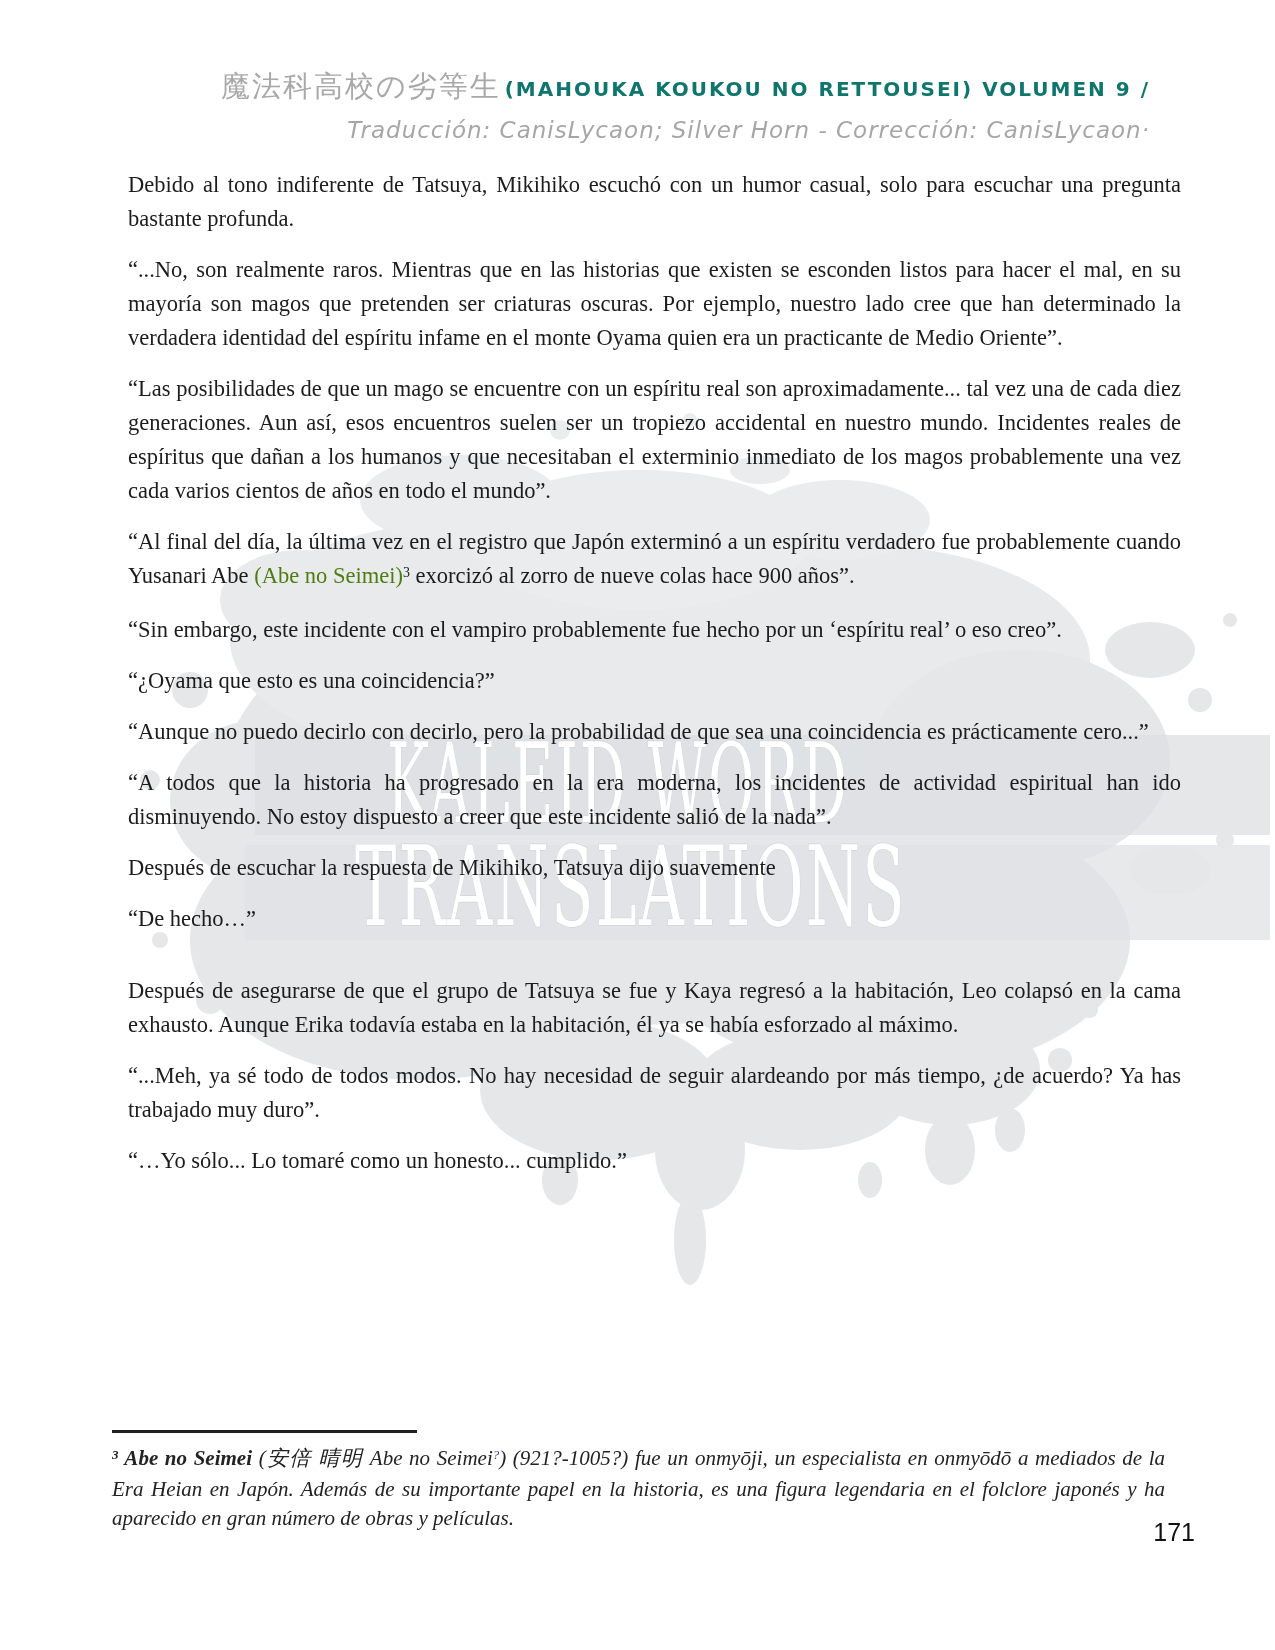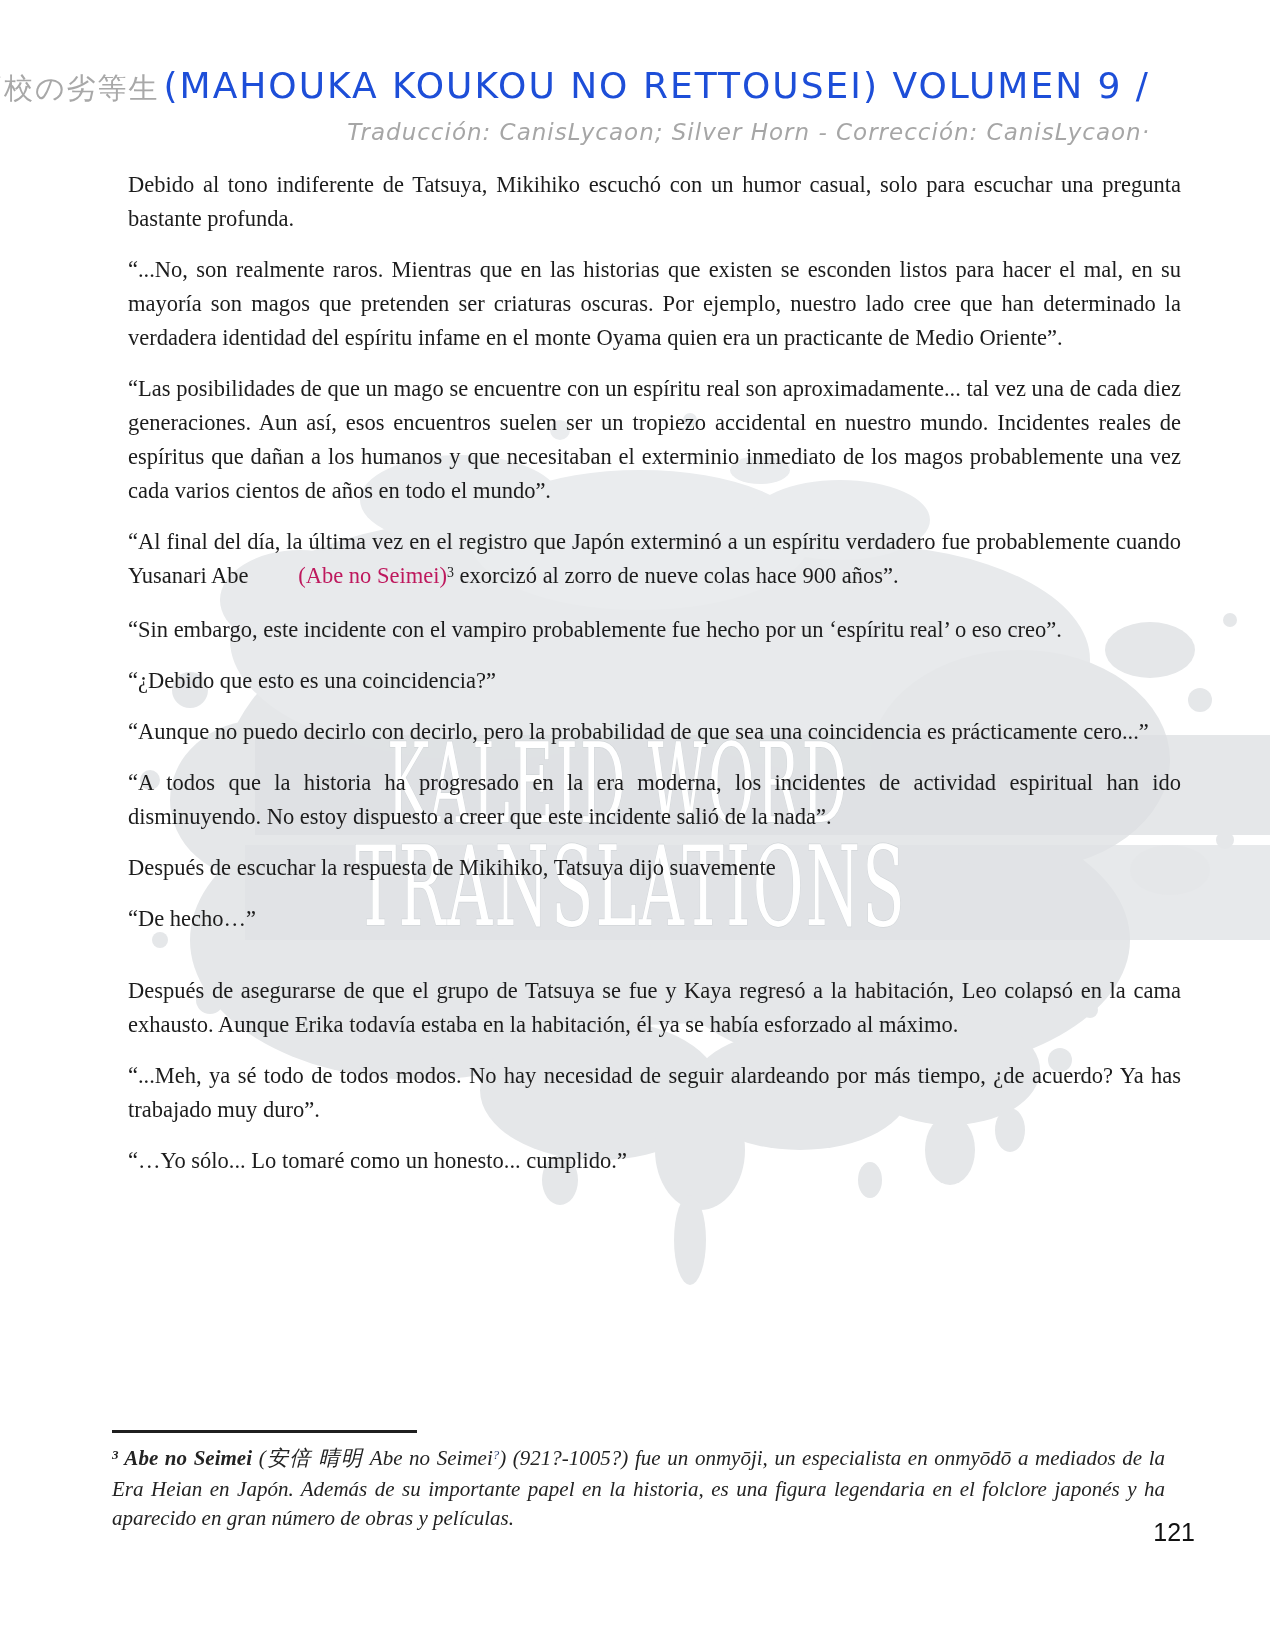--- a/index.html
+++ b/index.html
@@ -27,39 +27,39 @@
     position:absolute;top:66px;right:125px;z-index:3;
     text-align:right;white-space:nowrap;
   }
   .title-line{line-height:40px;}
   .title-jp{
     font-family:"DejaVu Sans","Liberation Sans",sans-serif;
     font-size:29px;color:#a8a8a8;letter-spacing:2px;
   }
   .title-latin{
     font-family:"DejaVu Sans","Liberation Sans",sans-serif;
-    font-weight:normal;font-size:36px;color:#1d4ed8;letter-spacing:2px;
+    font-weight:bold;font-size:20px;color:#0f766e;letter-spacing:2px;
   }
   .subtitle{
     margin-top:5px;
     font-family:"DejaVu Sans","Liberation Sans",sans-serif;
     font-style:italic;font-size:23px;color:#a6a6a6;letter-spacing:1px;
     line-height:28px;
   }
   
   .body-text{
     position:absolute;top:168px;left:128px;width:1053px;z-index:2;
   }
   .body-text p{
     margin:0 0 17px 0;
     font-size:22.5px;line-height:34px;
     text-align:justify;
   }
   .body-text p.scene-break{margin-top:38px;}
-  .r-gray{color:#be185d;margin-left:44px;}
+  .r-gray{color:#4d7c0f;}
   .r-sup{font-size:0.62em;position:relative;top:-0.45em;}
   .r-sup-blue{font-size:0.62em;position:relative;top:-0.45em;color:#2b3f6e;}
   .r-bold{font-weight:bold;}
   .r-sup-bold{font-size:0.62em;position:relative;top:-0.45em;font-weight:bold;}
   
   .footnote-rule{
     position:absolute;top:1430px;left:112px;width:305px;height:0;
     border-top:3px solid #1f1f1f;z-index:2;
   }
   .footnote{
@@ -130,28 +130,28 @@
     </div>
     <div class="subtitle">Traducción: CanisLycaon; Silver Horn - Corrección: CanisLycaon·</div>
   </header>
 
   <main class="body-text" id="body-paragraphs">
       <p><span>Debido al tono indiferente de Tatsuya, Mikihiko escuchó con un humor casual, solo para escuchar una pregunta bastante profunda.</span></p>
       <p><span>“...No, son realmente raros. Mientras que en las historias que existen se esconden listos para hacer el mal, en su mayoría son magos que pretenden ser criaturas oscuras. Por ejemplo, nuestro lado cree que han determinado la verdadera identidad del espíritu infame en el monte Oyama quien era un practicante de Medio Oriente”.</span></p>
       <p><span>“Las posibilidades de que un mago se encuentre con un espíritu real son aproximadamente... tal vez una de cada diez generaciones. Aun así, esos encuentros suelen ser un tropiezo accidental en nuestro mundo. Incidentes reales de espíritus que dañan a los humanos y que necesitaban el exterminio inmediato de los magos probablemente una vez cada varios cientos de años en todo el mundo”.</span></p>
       <p><span>“Al final del día, la última vez en el registro que Japón exterminó a un espíritu verdadero fue probablemente cuando Yusanari Abe </span><span class="r-gray">(Abe no Seimei)</span><span class="r-sup">3</span><span> exorcizó al zorro de nueve colas hace 900 años”.</span></p>
       <p><span>“Sin embargo, este incidente con el vampiro probablemente fue hecho por un ‘espíritu real’ o eso creo”.</span></p>
-      <p><span>“¿Debido que esto es una coincidencia?”</span></p>
+      <p><span>“¿Oyama que esto es una coincidencia?”</span></p>
       <p><span>“Aunque no puedo decirlo con decirlo, pero la probabilidad de que sea una coincidencia es prácticamente cero...”</span></p>
       <p><span>“A todos que la historia ha progresado en la era moderna, los incidentes de actividad espiritual han ido disminuyendo. No estoy dispuesto a creer que este incidente salió de la nada”.</span></p>
       <p><span>Después de escuchar la respuesta de Mikihiko, Tatsuya dijo suavemente</span></p>
       <p><span>“De hecho…”</span></p>
       <p class="scene-break"><span>Después de asegurarse de que el grupo de Tatsuya se fue y Kaya regresó a la habitación, Leo colapsó en la cama exhausto. Aunque Erika todavía estaba en la habitación, él ya se había esforzado al máximo.</span></p>
       <p><span>“...Meh, ya sé todo de todos modos. No hay necesidad de seguir alardeando por más tiempo, ¿de acuerdo? Ya has trabajado muy duro”.</span></p>
       <p><span>“…Yo sólo... Lo tomaré como un honesto... cumplido.”</span></p>
     </main>
 
   <div class="footnote-rule"></div>
   <div class="footnote" id="footnote-text"><span class="r-sup-bold">3</span><span class="r-bold"> Abe no Seimei </span><span>(安倍 晴明 Abe no Seimei</span><span class="r-sup-blue">?</span><span>) (921?-1005?) fue un onmyōji, un especialista en onmyōdō a mediados de la Era Heian en Japón. Además de su importante papel en la historia, es una figura legendaria en el folclore japonés y ha aparecido en gran número de obras y películas.</span></div>
 
-  <div class="page-number">121</div>
+  <div class="page-number">171</div>
 
 </div>
 
 </body></html>

